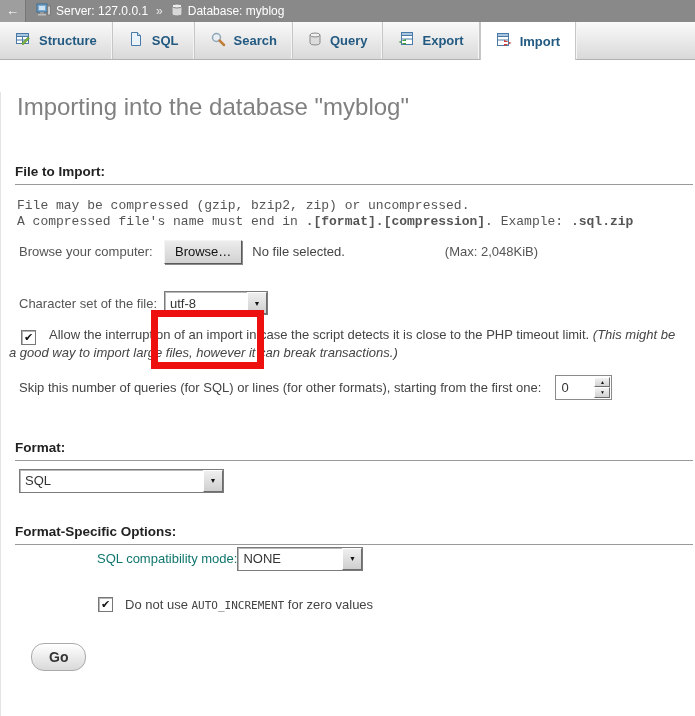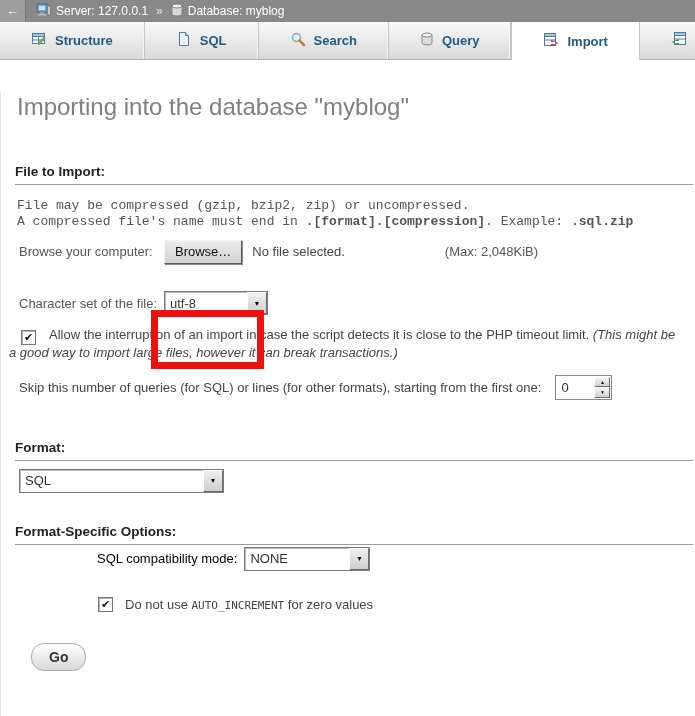--- a/index.html
+++ b/index.html
@@ -21,21 +21,21 @@
   .crumb .sep{margin:0 3px;color:#e8e8e8;}
   .crumb-link{color:#fff;text-decoration:none;cursor:pointer;}
   .ticon{display:inline-block;vertical-align:middle;}
   
   .tabbar{
     height:37px;display:flex;align-items:stretch;
     background:linear-gradient(#fafafa,#d9d9d9);
     border-bottom:1px solid #b2b2b2;
   }
   .tab{
-    display:flex;align-items:center;gap:8px;padding:0 31px;cursor:pointer;
+    display:flex;align-items:center;gap:8px;padding:0 15px;cursor:pointer;
     border-right:1px solid #c6c6c6;box-shadow:inset -1px 0 0 #f5f5f5;
     font-weight:bold;color:#235a81;white-space:nowrap;
   }
   .tab.active{
     background:#fff;box-shadow:none;margin-bottom:-1px;
     border-right:1px solid #c6c6c6;border-left:1px solid #c6c6c6;
   }
   .tabfill{flex:1;border-left:1px solid #f5f5f5;}
   
   .content{position:relative;border-left:1px solid #e3e3e3;height:656px;}
@@ -105,21 +105,21 @@
     font-family:"Liberation Sans","DejaVu Sans",sans-serif;
   }
   .spinbtns{display:flex;flex-direction:column;width:17px;margin:1px;}
   .spinbtn{
     flex:1;display:flex;align-items:center;justify-content:center;
     background:linear-gradient(#f2f2f2,#d2d2d2);
     border:1px solid;border-color:#fff #6d6d6d #6d6d6d #fff;
     font-size:5px;color:#111;cursor:pointer;
   }
   .row-compat{margin-left:96px;margin-top:2px;height:24px;display:flex;align-items:center;}
-  .compatlbl{color:#000000;margin-right:7px;}
+  .compatlbl{color:#0f766e;}
   .row-autoinc{margin-left:97px;margin-top:26px;display:flex;align-items:center;gap:12px;color:#444;}
   .mono{font-family:"DejaVu Sans Mono","Liberation Mono",monospace;font-size:11px;}
   
   .gobtn{
     display:inline-block;margin:31px 0 0 30px;padding:5px 17px;
     border:1px solid #aaa;border-radius:13px;
     background:linear-gradient(#ffffff,#d9d9d9);
     font-size:14px;font-weight:bold;color:#333;cursor:pointer;
     font-family:"Liberation Sans","DejaVu Sans",sans-serif;
   }
@@ -189,41 +189,41 @@
   </div>
   <div class="tab">
     <span>
       <svg width="14" height="16" viewBox="0 0 14 16">
           <path d="M2 4 v8 a5 2 0 0 0 10 0 v-8" fill="#dcdcdc" stroke="#8b8b8b"></path>
           <ellipse cx="7" cy="4" rx="5" ry="2" fill="#f0f0f0" stroke="#8b8b8b"></ellipse>
         </svg>
     </span>
     <span>Query</span>
   </div>
+  <div class="tab">
+    <span>
+      <svg width="16" height="16" viewBox="0 0 16 16">
+          <rect x="3.5" y="1.5" width="11" height="12" fill="#fff" stroke="#4a7aa5"></rect>
+          <rect x="3.5" y="1.5" width="11" height="3" fill="#a9c6e0" stroke="#4a7aa5"></rect>
+          <line x1="3.5" y1="8" x2="14.5" y2="8" stroke="#4a7aa5"></line>
+          <path d="M8 11 L3 11 L3 13 L8 13 L8 15 L0.5 12 L8 9 Z" fill="#3d9b35" transform="translate(0,-1)"></path>
+        </svg>
+    </span>
+    <span>Export</span>
+  </div>
   <div class="tab active">
     <span>
       <svg width="16" height="16" viewBox="0 0 16 16">
           <rect x="1.5" y="1.5" width="11" height="12" fill="#fff" stroke="#4a7aa5"></rect>
           <rect x="1.5" y="1.5" width="11" height="3" fill="#a9c6e0" stroke="#4a7aa5"></rect>
           <line x1="1.5" y1="8" x2="12.5" y2="8" stroke="#4a7aa5"></line>
           <path d="M8 10 L13 10 L13 12 L8 12 L8 14 L15.5 11 L8 8 Z" fill="#d23333"></path>
         </svg>
     </span>
     <span>Import</span>
-  </div>
-  <div class="tab">
-    <span>
-      <svg width="16" height="16" viewBox="0 0 16 16">
-          <rect x="3.5" y="1.5" width="11" height="12" fill="#fff" stroke="#4a7aa5"></rect>
-          <rect x="3.5" y="1.5" width="11" height="3" fill="#a9c6e0" stroke="#4a7aa5"></rect>
-          <line x1="3.5" y1="8" x2="14.5" y2="8" stroke="#4a7aa5"></line>
-          <path d="M8 11 L3 11 L3 13 L8 13 L8 15 L0.5 12 L8 9 Z" fill="#3d9b35" transform="translate(0,-1)"></path>
-        </svg>
-    </span>
-    <span>Export</span>
   </div>
   <div class="tabfill"></div>
 </div>
 
 <div class="content">
 
   <h1 class="pagetitle">Importing into the database "myblog"</h1>
 
   
   <div class="sech h-file">File to Import:</div>

